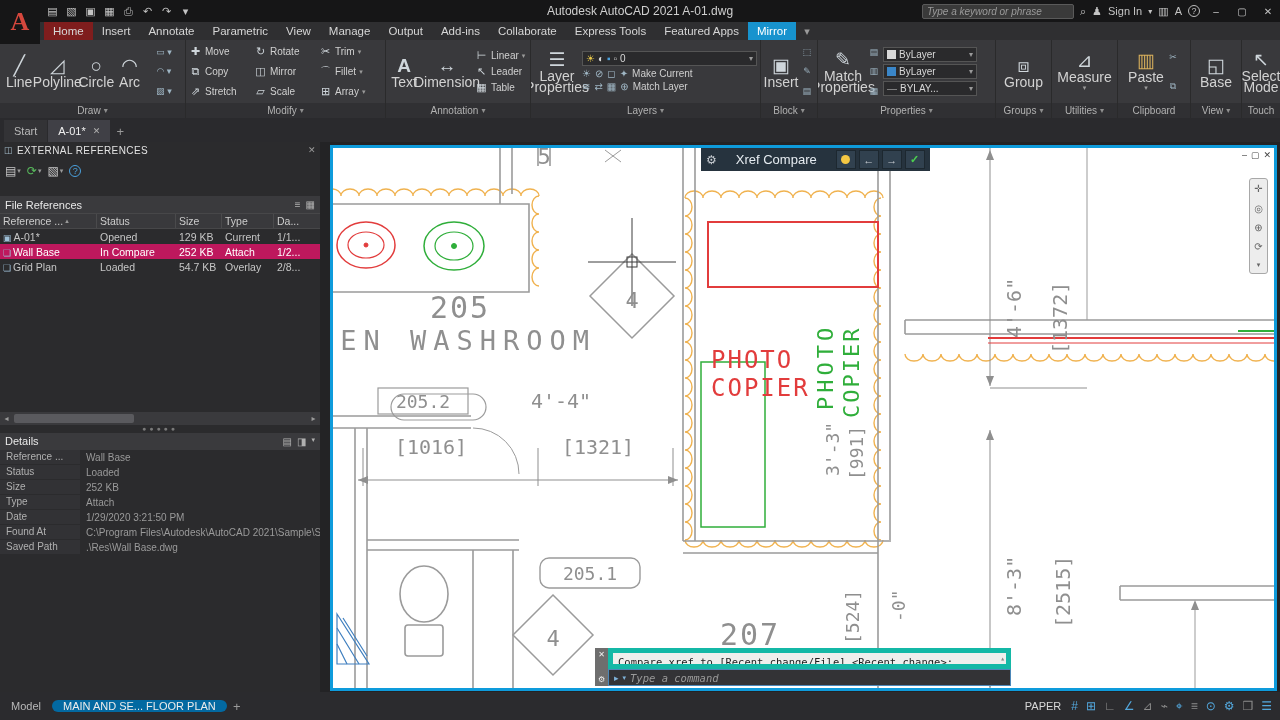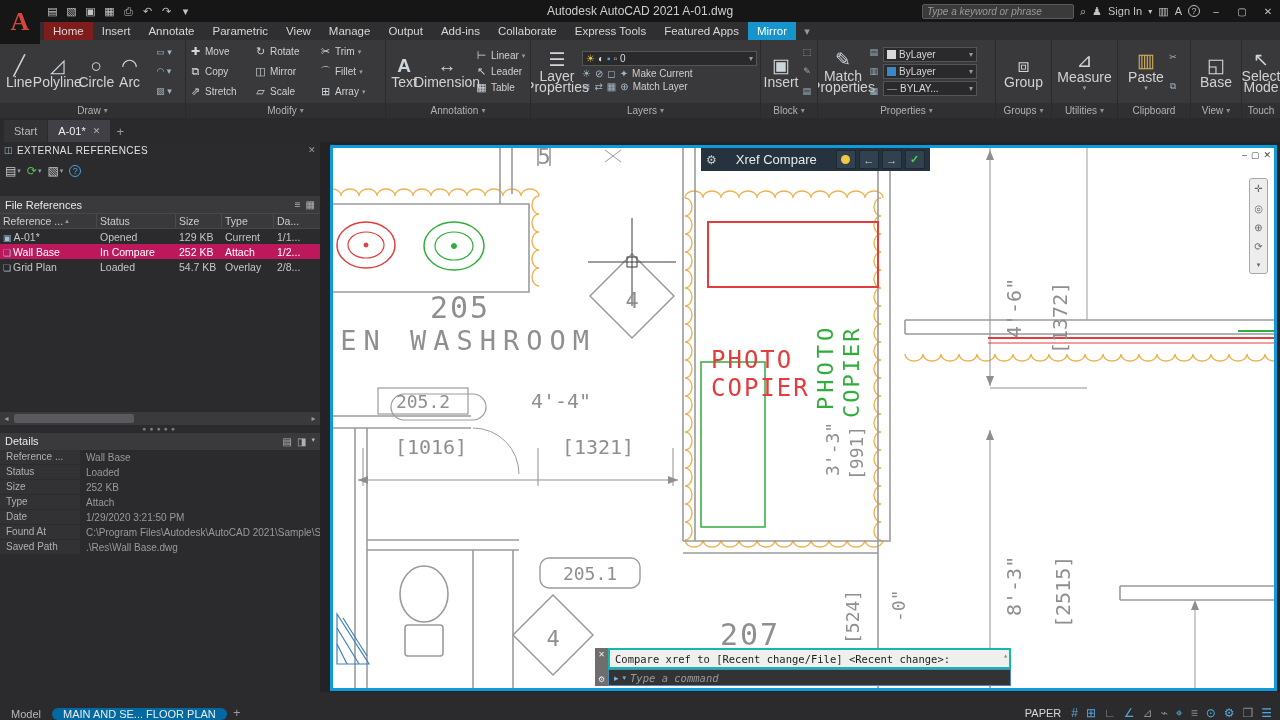--- a/index.html
+++ b/index.html
@@ -97,29 +97,29 @@
   .gear{color:#c8cdd2;font-size:12px;}
   .bulb{width:9px;height:9px;background:#f5c843;border-radius:50%;}
   .chk{color:#4ccf50;font-weight:bold;}
 
   .vp-controls{position:absolute;right:3px;top:2px;display:flex;gap:4px;color:#444;font-size:9px;}
   .navbar{position:absolute;right:6px;top:30px;width:19px;height:96px;background:#ededed;border:1px solid #a8a8a8;border-radius:3px;display:flex;flex-direction:column;align-items:center;justify-content:space-around;color:#666;font-size:10px;}
 
   .cmdwin{position:absolute;left:262px;top:500px;width:416px;}
   .cmd-strip{position:absolute;left:0;top:0;width:13px;height:38px;background:#6e6e6e;display:flex;flex-direction:column;align-items:center;justify-content:space-between;padding:2px 0;}
   .cmd-strip span{color:#f0f0f0;font-size:8px;}
-  .cmd-main{margin-left:13px;height:21px;background:#efefed;border:2px solid #14b8a6;font-family:"DejaVu Sans Mono",monospace;font-size:10.5px;color:#1c1c1c;padding:3px 14px 0 5px;white-space:nowrap;overflow:hidden;position:relative;}
+  .cmd-main{margin-left:13px;height:21px;background:#efefed;border:5px solid #14b8a6;font-family:"DejaVu Sans Mono",monospace;font-size:10.5px;color:#1c1c1c;padding:3px 14px 0 5px;white-space:nowrap;overflow:hidden;position:relative;}
   .cmd-main .scr{position:absolute;right:1px;top:1px;color:#888;font-size:8px;}
   .cmd-input{margin-left:13px;height:17px;background:#333336;border:1px solid #4c87b8;display:flex;align-items:center;gap:4px;padding:0 5px;}
   .cmd-input .pr{color:#7fb2d8;font-size:9px;}
   .cmd-ghost{flex:1;background:transparent;border:none;outline:none;color:#9a9a9a;font-style:italic;font-family:"DejaVu Sans Mono",monospace;font-size:10.5px;}
   .cmd-ghost::placeholder{color:#9a9a9a;}
 
   
-  .statusbar{position:absolute;left:0;top:692px;width:100%;height:28px;background:#2b2b2e;display:flex;align-items:flex-end;}
+  .statusbar{position:absolute;left:0;top:692px;width:100%;height:28px;background:#2b2b2e;display:flex;align-items:center;}
   .sb-tab{display:flex;align-items:center;padding:0 11px;font-size:11px;color:#b8b8b8;}
   .sb-tab.active{background:#0369a1;color:#ececec;border-radius:8px;}
   .sb-add{width:20px;display:flex;align-items:center;justify-content:center;color:#9a9a9a;font-size:13px;}
   .sb-icons{margin-left:auto;display:flex;align-items:center;gap:8px;padding-right:8px;}
   .sb-icons .lab{color:#d8d8d8;font-size:11px;margin-right:2px;}
   .si{font-size:12px;}
   .on{color:#53a7dc;}
   .off{color:#8c8c8c;}
 </style>
 </head>

